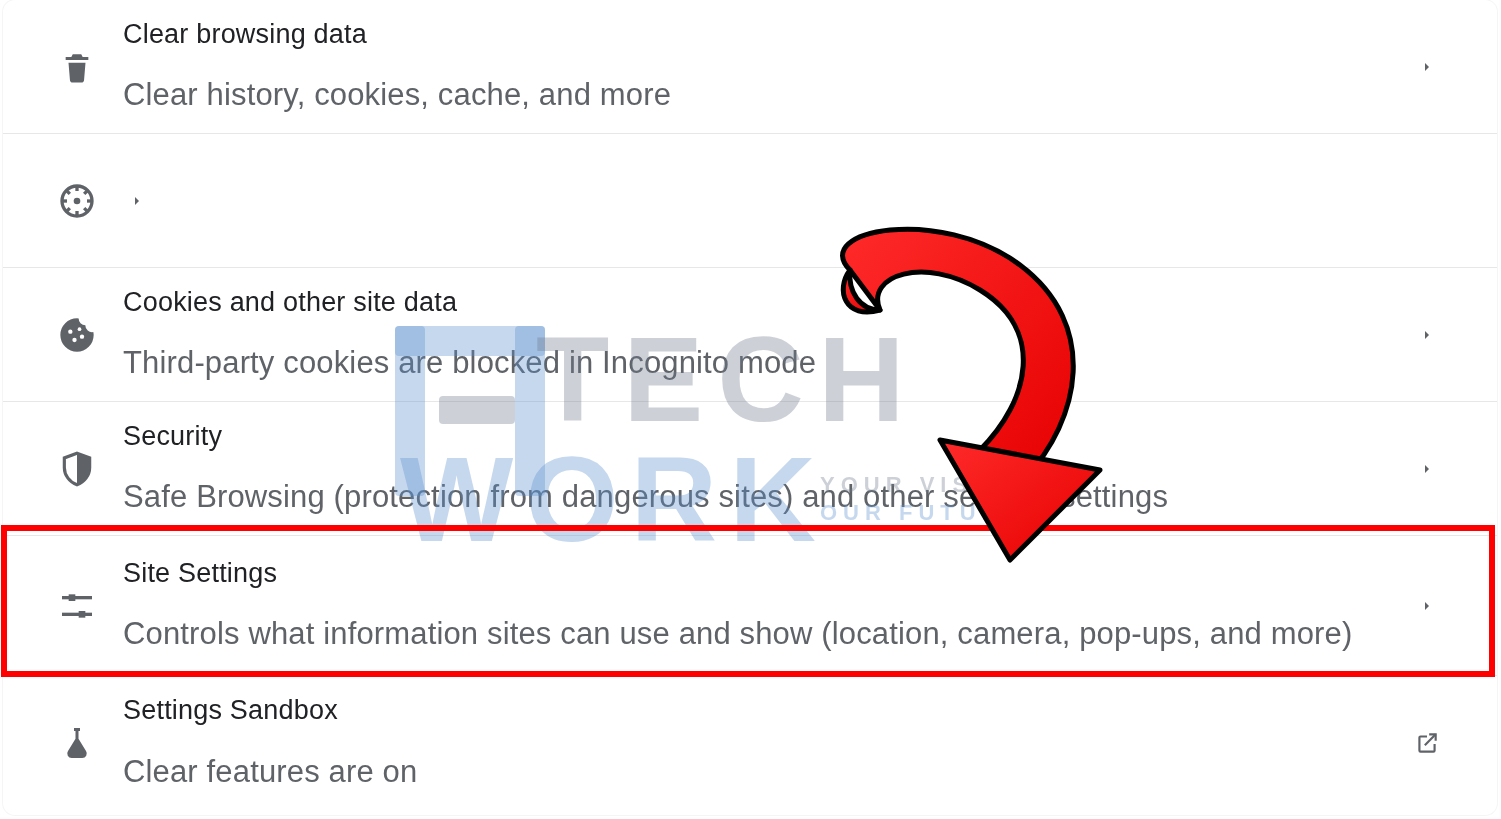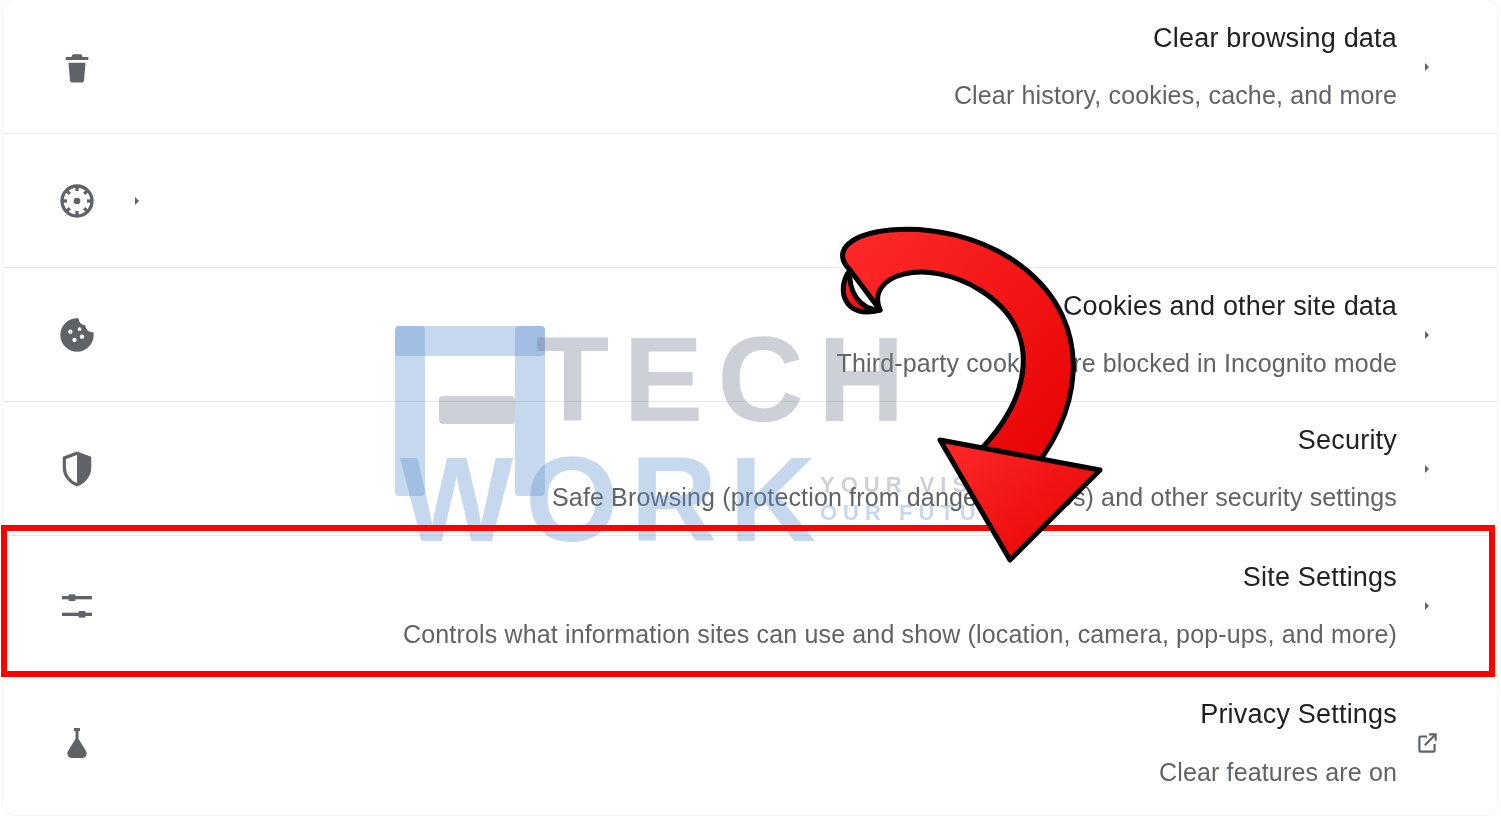--- a/index.html
+++ b/index.html
@@ -25,21 +25,20 @@
   }
   .row {
     position: relative;
     display: flex;
     align-items: center;
     min-height: 134px;
     padding: 0 56px 0 52px;
     box-sizing: border-box;
     border-bottom: 1px solid #e7e7e7;
     cursor: pointer;
-    text-align: right;
   }
   .row.last { border-bottom: none; }
   .row .icon-slot {
     width: 44px;
     height: 44px;
     flex: 0 0 44px;
     margin-right: 24px;
     display: flex;
     align-items: center;
     justify-content: center;
@@ -51,21 +50,21 @@
     padding-right: 16px;
   }
   .row .title {
     font-size: 27px;
     line-height: 1.2;
     color: #202124;
     letter-spacing: 0.2px;
     margin-bottom: 6px;
   }
   .row .desc {
-    font-size: 25px;
+    font-size: 31px;
     line-height: 1.25;
     color: #5f6368;
     letter-spacing: 0.15px;
     margin-top: 26px;
   }
   .row .end-icon {
     width: 28px;
     height: 28px;
     flex: 0 0 28px;
     display: flex;
@@ -282,21 +281,21 @@
     </div>
   </div>
 
   <div class="row last">
     <div class="icon-slot">
       <svg width="36" height="40" viewBox="0 0 24 24" fill="currentColor">
           <path d="M10 2h4v2h-1v5.2l5 8.1A3 3 0 0 1 15.4 22H8.6A3 3 0 0 1 6 17.3l5-8.1V4h-1V2z"></path>
         </svg>
     </div>
     <div class="texts">
-      <div class="title">Privacy Settings</div>
+      <div class="title">Settings Sandbox</div>
       <div class="desc">Clear features are on</div>
     </div>
     <div class="end-icon">
       <svg width="26" height="26" viewBox="0 0 24 24" fill="none" stroke="currentColor" stroke-width="2">
           <path d="M14 4h6v6"></path>
           <path d="M20 4L10 14"></path>
           <path d="M19 13v6a1 1 0 0 1-1 1H6a1 1 0 0 1-1-1V7a1 1 0 0 1 1-1h6"></path>
         </svg>
     </div>
   </div>

